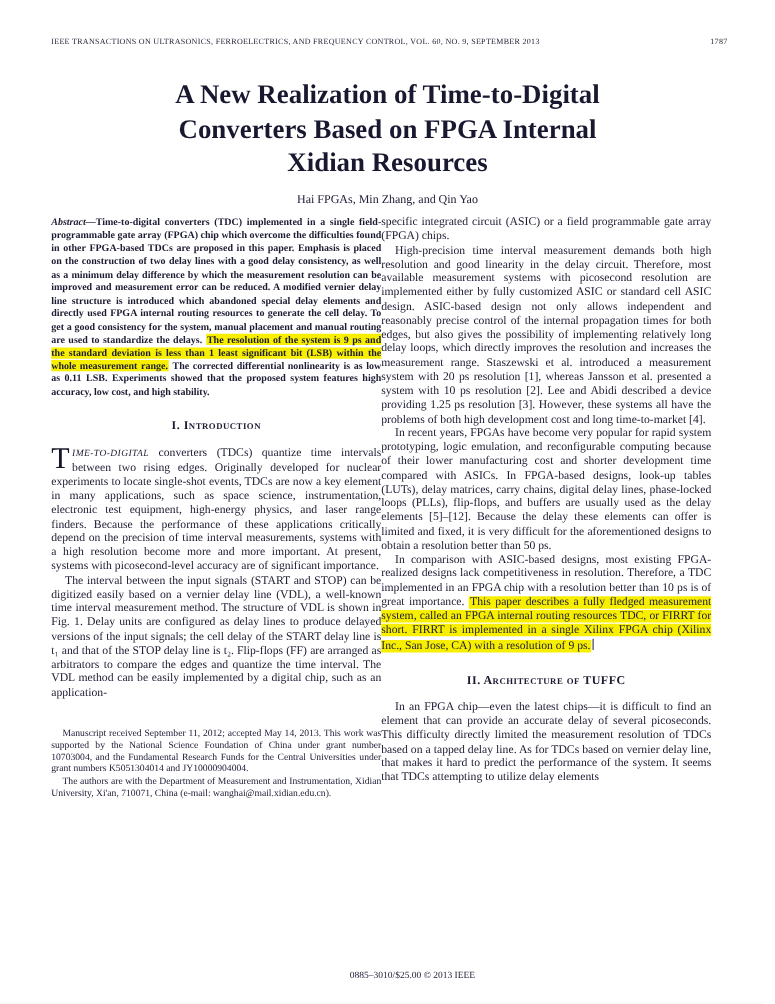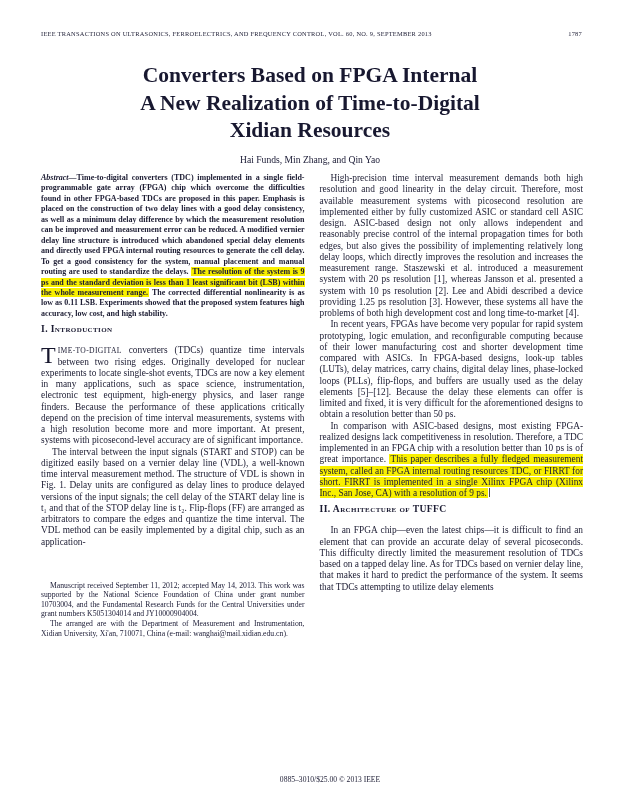--- a/index.html
+++ b/index.html
@@ -30,61 +30,61 @@
     font-size: 21.5px;
     line-height: 27.5px;
     font-weight: bold;
     color: #181830;
   }
   .authors { margin-top: 9px; font-size: 9.6px; color: #20203a; }
   .columns {
     position: absolute;
     top: 173px; left: 41px; right: 37px;
     display: flex;
-    gap: 15px;
   }
   .col { width: 264px; }
   .abstract {
     font-size: 8px;
     font-weight: bold;
     line-height: 10.45px;
     text-align: justify;
     color: #1b1b32;
   }
   .abstract .abstract-label { font-style: italic; }
   mark.hl {
     background: #f8ef00;
     color: inherit;
     padding: 0 1px;
   }
   .section-heading {
+    text-align: center;
     font-variant: small-caps;
     font-size: 9.6px;
     letter-spacing: 0.4px;
-    margin-top: 4px;
+    margin-top: 16px;
     margin-bottom: 11px;
     color: #1b1b32;
   }
   .body-p {
     font-size: 9.35px;
     line-height: 11.25px;
     text-align: justify;
     color: #1b1b32;
   }
   .body-p.indent { text-indent: 11px; }
   .dropcap {
     float: left;
     font-size: 24px;
     line-height: 19px;
     padding: 1px 2px 0 0;
     color: #15152c;
   }
-  .lead-smallcaps { font-size: 7.6px; letter-spacing: 0.35px; }
+  .lead-smallcaps { font-size: 7.6px; letter-spacing: 0.35px; font-style: italic; }
   .footnote {
-    margin-top: 33px;
+    margin-top: 21px;
     font-size: 7.7px;
     line-height: 9.55px;
     text-align: justify;
     color: #20203a;
   }
   .footnote p { text-indent: 9px; }
   .text-cursor {
     display: inline-block;
     width: 1px;
     height: 9px;
@@ -106,45 +106,46 @@
 
 <div class="page">
 
   <div class="running-head">
     <span class="journal">IEEE TRANSACTIONS ON ULTRASONICS, FERROELECTRICS, AND FREQUENCY CONTROL, VOL. 60, NO. 9, SEPTEMBER 2013</span>
     <span class="page-number">1787</span>
   </div>
 
   <div class="title-block">
     <div class="paper-title">
+      <div>A New Realization of Time-to-Digital</div>
       <div>Converters Based on FPGA Internal</div>
-      <div>A New Realization of Time-to-Digital</div>
       <div>Xidian Resources</div>
     </div>
-    <div class="authors">Hai Funds, Min Zhang, and Qin Yao</div>
+    <div class="authors">Hai FPGAs, Min Zhang, and Qin Yao</div>
   </div>
 
   <div class="columns">
 
     <div class="col">
       <p class="abstract"><span class="abstract-label">Abstract—</span><span>Time-to-digital converters (TDC) implemented in a single field-programmable gate array (FPGA) chip which overcome the difficulties found in other FPGA-based TDCs are proposed in this paper. Emphasis is placed on the construction of two delay lines with a good delay consistency, as well as a minimum delay difference by which the measurement resolution can be improved and measurement error can be reduced. A modified vernier delay line structure is introduced which abandoned special delay elements and directly used FPGA internal routing resources to generate the cell delay. To get a good consistency for the system, manual placement and manual routing are used to standardize the delays. </span><mark class="hl">The resolution of the system is 9 ps and the standard deviation is less than 1 least significant bit (LSB) within the whole measurement range.</mark><span> The corrected differential nonlinearity is as low as 0.11 LSB. Experiments showed that the proposed system features high accuracy, low cost, and high stability.</span></p>
 
       <h2 class="section-heading">I. Introduction</h2>
 
       <p class="body-p"><span class="dropcap">T</span><span class="lead-smallcaps">IME-TO-DIGITAL</span><span> converters (TDCs) quantize time intervals between two rising edges. Originally developed for nuclear experiments to locate single-shot events, TDCs are now a key element in many applications, such as space science, instrumentation, electronic test equipment, high-energy physics, and laser range finders. Because the performance of these applications critically depend on the precision of time interval measurements, systems with a high resolution become more and more important. At present, systems with picosecond-level accuracy are of significant importance.</span></p>
 
       <p class="body-p indent">The interval between the input signals (START and STOP) can be digitized easily based on a vernier delay line (VDL), a well-known time interval measurement method. The structure of VDL is shown in Fig. 1. Delay units are configured as delay lines to produce delayed versions of the input signals; the cell delay of the START delay line is t₁ and that of the STOP delay line is t₂. Flip-flops (FF) are arranged as arbitrators to compare the edges and quantize the time interval. The VDL method can be easily implemented by a digital chip, such as an application-</p>
 
       <div class="footnote">
         <p>Manuscript received September 11, 2012; accepted May 14, 2013. This work was supported by the National Science Foundation of China under grant number 10703004, and the Fundamental Research Funds for the Central Universities under grant numbers K5051304014 and JY10000904004.</p>
-        <p>The arranged are with the Department of Measurement and Instrumentation, Xidian University, Xi'an, 710071, China (e-mail: wanghai@mail.xidian.edu.cn).</p>
+        <p>The authors are with the Department of Measurement and Instrumentation, Xidian University, Xi'an, 710071, China (e-mail: wanghai@mail.xidian.edu.cn).</p>
       </div>
     </div>
 
     <div class="col">
+      <p class="body-p">specific integrated circuit (ASIC) or a field programmable gate array (FPGA) chips.</p>
       <p class="body-p indent">High-precision time interval measurement demands both high resolution and good linearity in the delay circuit. Therefore, most available measurement systems with picosecond resolution are implemented either by fully customized ASIC or standard cell ASIC design. ASIC-based design not only allows independent and reasonably precise control of the internal propagation times for both edges, but also gives the possibility of implementing relatively long delay loops, which directly improves the resolution and increases the measurement range. Staszewski et al. introduced a measurement system with 20 ps resolution [1], whereas Jansson et al. presented a system with 10 ps resolution [2]. Lee and Abidi described a device providing 1.25 ps resolution [3]. However, these systems all have the problems of both high development cost and long time-to-market [4].</p>
       <p class="body-p indent">In recent years, FPGAs have become very popular for rapid system prototyping, logic emulation, and reconfigurable computing because of their lower manufacturing cost and shorter development time compared with ASICs. In FPGA-based designs, look-up tables (LUTs), delay matrices, carry chains, digital delay lines, phase-locked loops (PLLs), flip-flops, and buffers are usually used as the delay elements [5]–[12]. Because the delay these elements can offer is limited and fixed, it is very difficult for the aforementioned designs to obtain a resolution better than 50 ps.</p>
       <p class="body-p indent"><span>In comparison with ASIC-based designs, most existing FPGA-realized designs lack competitiveness in resolution. Therefore, a TDC implemented in an FPGA chip with a resolution better than 10 ps is of great importance. </span><mark class="hl">This paper describes a fully fledged measurement system, called an FPGA internal routing resources TDC, or FIRRT for short. FIRRT is implemented in a single Xilinx FPGA chip (Xilinx Inc., San Jose, CA) with a resolution of 9 ps.</mark><span class="text-cursor"></span></p>
 
       <h2 class="section-heading">II. Architecture of TUFFC</h2>
 
       <p class="body-p indent">In an FPGA chip—even the latest chips—it is difficult to find an element that can provide an accurate delay of several picoseconds. This difficulty directly limited the measurement resolution of TDCs based on a tapped delay line. As for TDCs based on vernier delay line, that makes it hard to predict the performance of the system. It seems that TDCs attempting to utilize delay elements</p>
     </div>
 
   </div>

